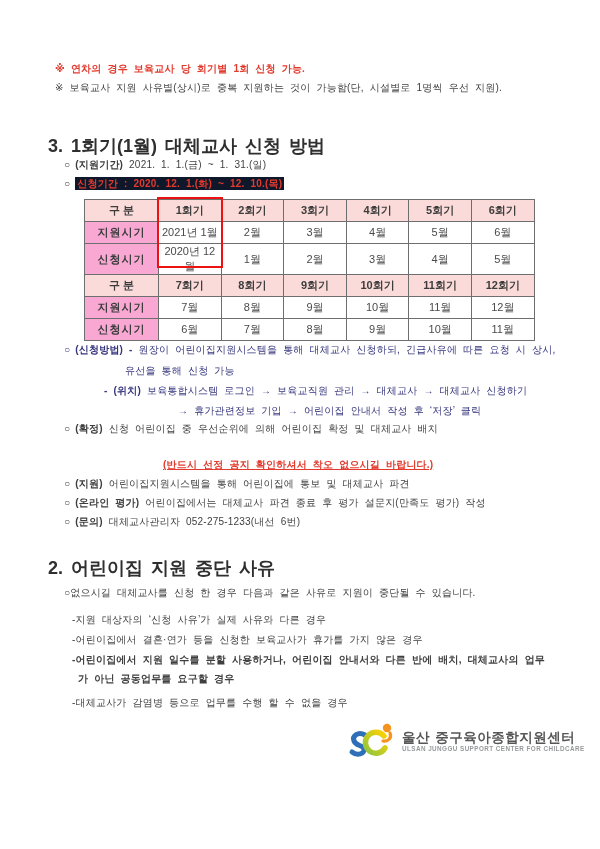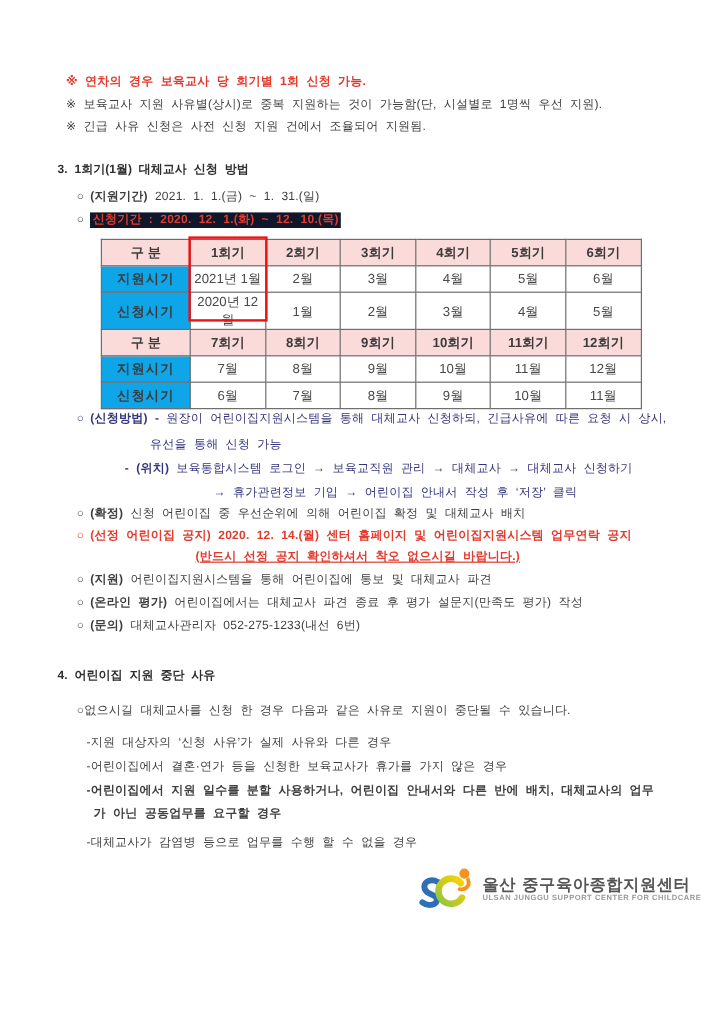--- a/index.html
+++ b/index.html
@@ -16,41 +16,41 @@
   .bold { font-weight:bold; }
   .red  { color:#e23b2e; }
   .navy { color:#35357e; }
   .dark { color:#3c3c3c; }
 
   
   .notes { position:absolute; left:55px; top:60px; width:500px; }
   .notes p { margin-bottom:0.5px; }
 
   
-  .sec-title { position:absolute; left:48px; font-size:10px; font-weight:bold; color:#2f2f2f; word-spacing:3px; }
+  .sec-title { position:absolute; left:48px; font-size:18px; font-weight:bold; color:#2f2f2f; word-spacing:3px; }
 
   
   .item { position:absolute; left:64px; width:500px; }
   .item .bullet { margin-right:5px; }
   .hl { background:#0f172a; padding:1px 2px; }
 
   
   .tbl-wrap { position:absolute; left:84px; top:199px; width:452px; }
   table { border-collapse:collapse; width:450px; table-layout:fixed; }
   td {
     border:1px solid #6e6e6e;
     height:22px;
     text-align:center; vertical-align:middle;
     font-size:11px; color:#4a4a4a;
     background:#ffffff;
   }
   col.c0 { width:74px; }
   col.cn { width:62.6px; }
   tr.hdr td { background:#fadbd9; font-weight:bold; color:#3c3c3c; }
-  td.rowhd  { background:#0ea5e9; font-weight:bold; color:#3c3c3c; letter-spacing:1px; }
+  td.rowhd  { background:#f9a8d4; font-weight:bold; color:#3c3c3c; letter-spacing:1px; }
   .red-box {
     position:absolute; left:73px; top:-2px;
     width:66px; height:71px;
     border:2.5px solid #ee1111;
     pointer-events:none;
   }
 
   .warn-underline { text-decoration:underline; }
 
   
@@ -63,21 +63,20 @@
   .org-en { font-size:6.3px; font-weight:bold; color:#97999b; letter-spacing:0.45px; line-height:8px; }
 </style>
 </head>
 <body>
 
 <div class="page">
 
   <div class="notes txt">
     <p class="red bold">※ 연차의 경우 보육교사 당 회기별 1회 신청 가능.</p>
     <p>※ 보육교사 지원 사유별(상시)로 중복 지원하는 것이 가능함(단, 시설별로 1명씩 우선 지원).</p>
-    <p>※ 긴급 사유 신청은 사전 신청 지원 건에서 조율되어 지원됨.</p>
   </div>
 
   <div class="sec-title" style="top:134px;">3. 1회기(1월) 대체교사 신청 방법</div>
 
   <p class="item txt" style="top:156px;">
     <span class="bullet">○</span><span class="bold dark">(지원기간)</span>
     <span>2021. 1. 1.(금) ~ 1. 31.(일)</span>
   </p>
 
   <p class="item txt" style="top:175px;">
@@ -164,40 +163,36 @@
     <span class="bold">- (위치)</span>
     <span>보육통합시스템 로그인 → 보육교직원 관리 → 대체교사 → 대체교사 신청하기</span>
   </p>
   <p class="item txt navy" style="top:402px; left:178px;">→ 휴가관련정보 기입 → 어린이집 안내서 작성 후 ‘저장’ 클릭</p>
 
   <p class="item txt" style="top:420px;">
     <span class="bullet">○</span><span class="bold dark">(확정)</span>
     <span>신청 어린이집 중 우선순위에 의해 어린이집 확정 및 대체교사 배치</span>
   </p>
 
-  <p class="item txt red bold" style="top:438px;">
-    <span class="bullet">○</span><span>(선정 어린이집 공지)</span>
-    <span>2020. 12. 14.(월) 센터 홈페이지 및 어린이집지원시스템 업무연락 공지</span>
-  </p>
   <p class="item txt red bold warn-underline" style="top:456px; left:163px;">(반드시 선정 공지 확인하셔서 착오 없으시길 바랍니다.)</p>
 
   <p class="item txt" style="top:475px;">
     <span class="bullet">○</span><span class="bold dark">(지원)</span>
     <span>어린이집지원시스템을 통해 어린이집에 통보 및 대체교사 파견</span>
   </p>
   <p class="item txt" style="top:494px;">
     <span class="bullet">○</span><span class="bold dark">(온라인 평가)</span>
     <span>어린이집에서는 대체교사 파견 종료 후 평가 설문지(만족도 평가) 작성</span>
   </p>
   <p class="item txt" style="top:513px;">
     <span class="bullet">○</span><span class="bold dark">(문의)</span>
     <span>대체교사관리자 052-275-1233(내선 6번)</span>
   </p>
 
-  <div class="sec-title" style="top:556px;">4. 어린이집 지원 중단 사유</div>
+  <div class="sec-title" style="top:556px;">2. 어린이집 지원 중단 사유</div>
   <p class="item txt" style="top:584px;">○없으시길 대체교사를 신청 한 경우 다음과 같은 사유로 지원이 중단될 수 있습니다.</p>
 
   <p class="reason txt" style="top:630px;">-어린이집에서 결혼·연가 등을 신청한 보육교사가 휴가를 가지 않은 경우</p>
   <p class="reason txt" style="top:610px;">-지원 대상자의 ‘신청 사유’가 실제 사유와 다른 경우</p>
   <p class="reason txt" style="top:650px;font-weight:bold;">-어린이집에서 지원 일수를 분할 사용하거나, 어린이집 안내서와 다른 반에 배치, 대체교사의 업무가 아닌 공동업무를 요구할 경우</p>
   <p class="reason txt" style="top:693px;">-대체교사가 감염병 등으로 업무를 수행 할 수 없을 경우</p>
 
   <div class="footer-logo">
     <svg class="logo-mark" viewBox="0 0 48 42">
       <defs>

